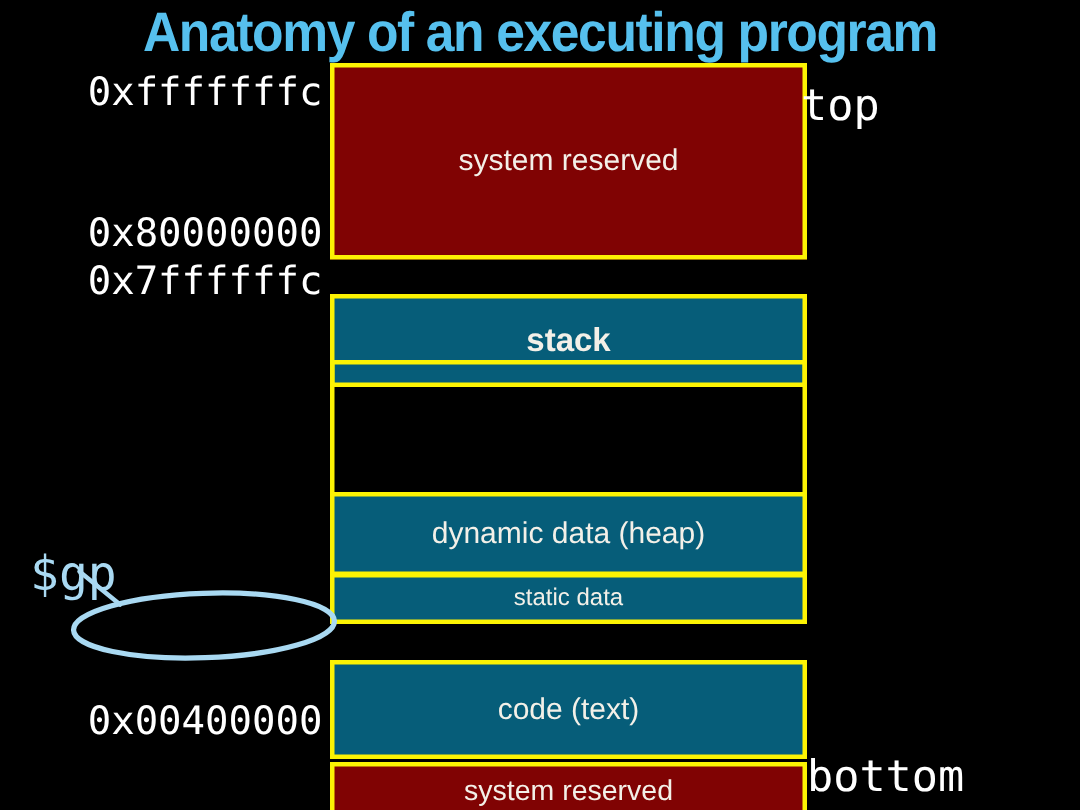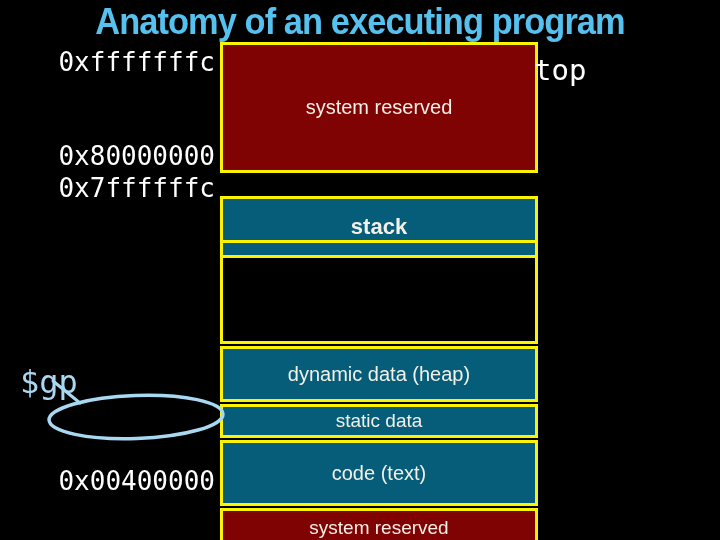--- a/index.html
+++ b/index.html
@@ -41,22 +41,22 @@
     justify-content: center;
     color: var(--label-white, #f3f0e8);
     font-size: 20px;
   }
   .block-red   { background: var(--block-red, #800303); }
   .block-teal  { background: var(--block-teal, #065d79); }
   .block-empty { background: transparent; }
   .b0 { top: 42px;  height: 131px; }
   .b1 { top: 176px; height: 62px;  font-weight: bold; font-size: 22px; margin-top: 20px; }
   .b2 { top: 240px; height: 104px; }
-  .b3 { top: 346px; height: 56px;  }
-  .b4 { top: 404px; height: 34px;  font-size: 19px; text-align: center; }
+  .b3 { top: 328px; height: 56px;  }
+  .b4 { top: 382px; height: 34px;  font-size: 16px; text-align: center; }
   .b5 { top: 440px; height: 66px;  }
   .b6 { top: 508px; height: 40px;  font-size: 19px; }
   .addr {
     position: absolute;
     right: 505px;
     color: var(--address-white, #ffffff);
     font-family: "DejaVu Sans Mono", "Liberation Mono", monospace;
     font-size: 26px;
     line-height: 1.1;
     white-space: nowrap;
@@ -129,20 +129,21 @@
   <div class="block block-red b6">
     <span>system reserved</span>
   </div>
 
   <div class="addr a0">0xfffffffc</div>
   <div class="addr a1">0x80000000</div>
   <div class="addr a2">0x7ffffffc</div>
   <div class="addr a4">0x00400000</div>
 
   <div class="side-label top-label">top</div>
+  <div class="side-label bottom-label">bottom</div>
 
   <div class="gp-label">$gp</div>
   <svg class="anno-svg" viewBox="0 0 720 540" xmlns="http://www.w3.org/2000/svg">
     <line class="stroke" x1="53" y1="381" x2="80" y2="403" stroke-width="3" stroke-linecap="round"></line>
     <ellipse class="stroke" cx="136" cy="417" rx="87" ry="21.5" stroke-width="3.5" transform="rotate(-2 136 417)"></ellipse>
   </svg>
 
 </div>
 
 </body></html>

